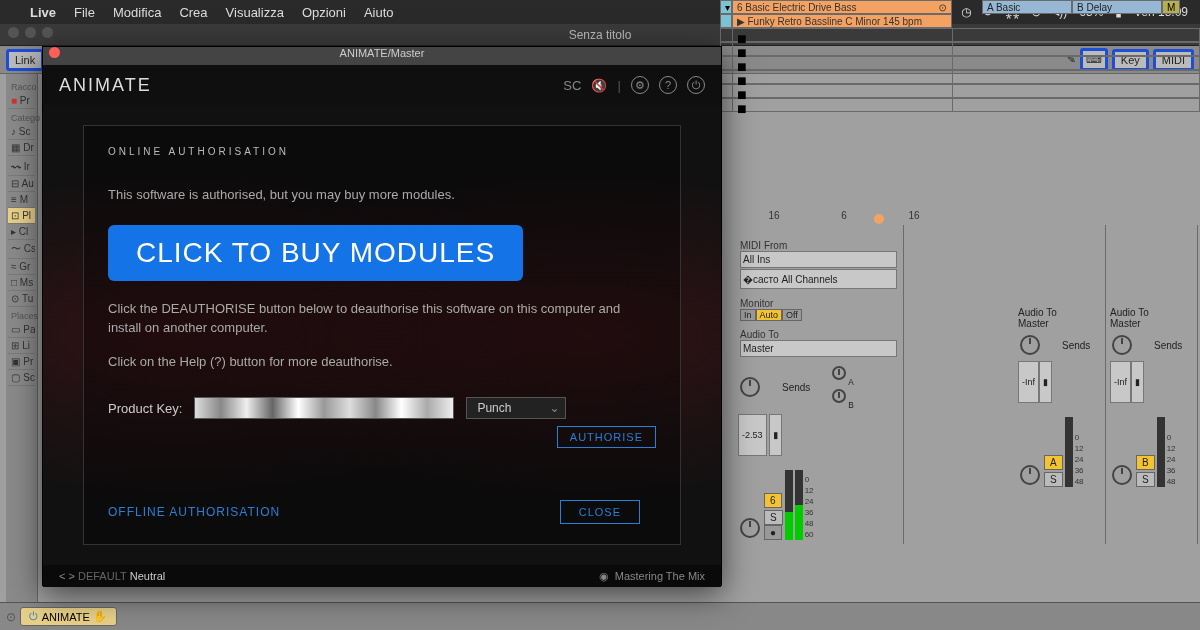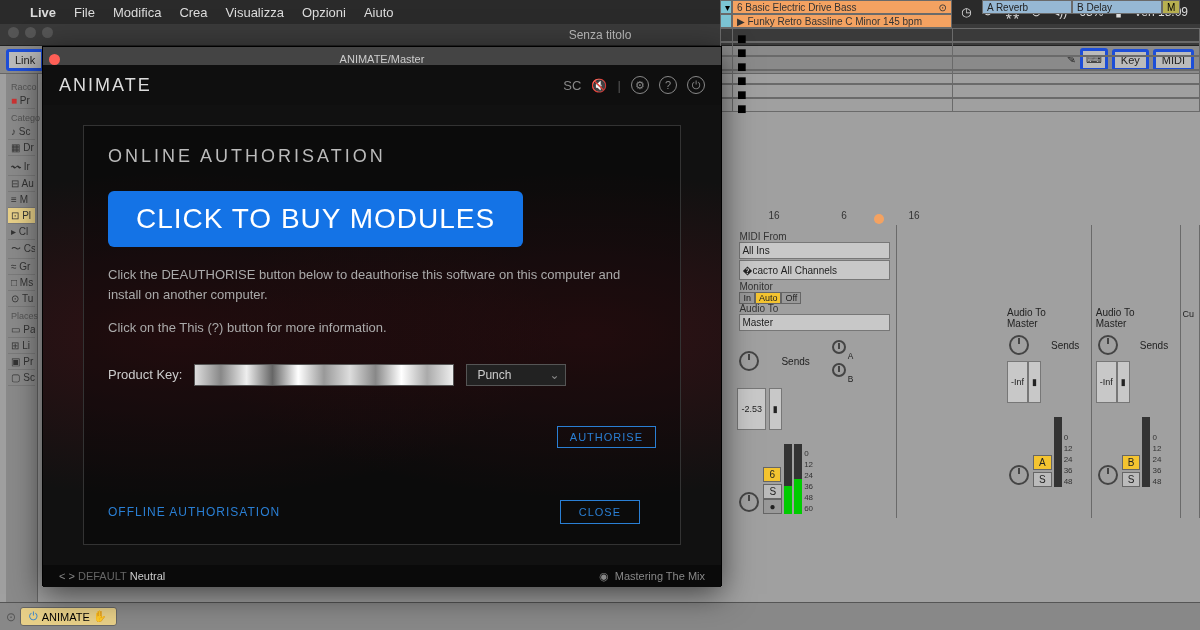--- a/index.html
+++ b/index.html
@@ -32,30 +32,30 @@
 .mon-btn{background:#999;border:1px solid #666;padding:0 3px;font-size:9px}
 .mon-btn.auto{background:#f4c430}
 .db-box{background:#c8c8c8;border:1px solid #777;padding:15px 3px;font-size:9px;display:inline-block}
 .fader-area{display:flex;gap:2px;align-items:flex-end;height:80px;margin-top:4px}
 .meter{width:8px;height:70px;background:#333;position:relative}
 .meter-fill{position:absolute;bottom:0;width:100%;background:linear-gradient(to top,#0c0,#0c0);height:40%}
 .scale{font-size:8px;color:#333;line-height:11px}
 .ch-num{background:#f4c430;border:1px solid #666;padding:1px 5px;font-size:10px;display:inline-block;margin:2px 0}
 .ch-s{background:#bbb;border:1px solid #666;padding:1px 5px;font-size:10px;display:inline-block}
 .plugin-window{position:absolute;top:46px;left:42px;width:680px;height:540px;background:#1a1a1a;border:1px solid #000;box-shadow:0 8px 30px rgba(0,0,0,.6);z-index:100}
-.pw-titlebar{height:18px;background:#444;display:flex;align-items:flex-end;justify-content:center;color:#ccc;font-size:11px;position:relative}
+.pw-titlebar{height:18px;background:#444;display:flex;align-items:flex-start;justify-content:center;color:#ccc;font-size:11px;position:relative}
 .pw-close{position:absolute;left:6px;width:11px;height:11px;border-radius:50%;background:#ff5f56}
 .pw-header{height:40px;background:#0f0f0f;display:flex;align-items:center;padding:0 16px;color:#ddd}
 .pw-title{font-size:18px;font-weight:300;letter-spacing:2px;font-family:"Arial Narrow",sans-serif}
 .pw-icons{margin-left:auto;display:flex;gap:10px;align-items:center;color:#888;font-size:13px}
 .pw-icons span{cursor:pointer}
 .pw-icons .circ{width:18px;height:18px;border:1.5px solid #888;border-radius:50%;display:inline-flex;align-items:center;justify-content:center;font-size:11px}
 .pw-body{padding:20px 40px;background:radial-gradient(ellipse at 20% 50%,rgba(120,20,30,.3),transparent 50%),radial-gradient(ellipse at 80% 50%,rgba(120,20,30,.3),transparent 50%),#111;height:460px;position:relative}
 .pw-inner{border:1px solid #333;padding:20px 24px;height:420px;background:rgba(0,0,0,.3);position:relative}
-.auth-title{color:#bbb;font-size:18px;letter-spacing:3px;margin-bottom:18px;font-weight:300}
+.auth-title{color:#bbb;font-size:10px;letter-spacing:3px;margin-bottom:28px;font-weight:300}
 .auth-text{color:#aaa;font-size:13px;margin-bottom:14px;line-height:1.5}
 .auth-text a{color:#2a7fd4;text-decoration:none}
 .buy-btn{background:#1473e6;color:#fff;font-size:28px;font-weight:400;padding:12px 28px;border-radius:6px;border:none;letter-spacing:1px;margin:6px 0 18px;font-family:"Arial Narrow",sans-serif;cursor:pointer}
 .pk-row{display:flex;align-items:center;gap:12px;margin-top:26px}
 .pk-label{color:#ccc;font-size:13px;white-space:nowrap}
 .pk-input{flex:1;height:22px;background:linear-gradient(90deg,#ddd 0%,#888 10%,#eee 20%,#666 30%,#fff 40%,#999 50%,#ddd 60%,#888 70%,#fff 80%,#aaa 90%,#eee 100%);border:1px solid #555;max-width:260px}
 .pk-sel{background:#222;color:#ccc;border:1px solid #555;padding:3px 20px 3px 10px;font-size:12px;position:relative;min-width:100px}
 .pk-sel::after{content:"⌄";position:absolute;right:6px;color:#888}
 .auth-btn{background:transparent;color:#2a7fd4;border:1px solid #2a7fd4;padding:4px 12px;font-size:11px;letter-spacing:1px;cursor:pointer;margin-top:10px;margin-left:auto;display:block;position:absolute;right:24px;bottom:96px}
 .pw-bottom{position:absolute;bottom:20px;left:24px;right:40px;display:flex;align-items:center}
@@ -63,21 +63,21 @@
 .close-btn{background:transparent;color:#2a7fd4;border:1px solid #2a7fd4;padding:5px 18px;font-size:11px;letter-spacing:1px;cursor:pointer;margin-left:auto}
 .pw-footer{height:22px;background:#0a0a0a;display:flex;align-items:center;padding:0 16px;color:#888;font-size:11px}
 .pw-footer .right{margin-left:auto;display:flex;align-items:center;gap:6px}
 .device-bar{position:absolute;bottom:0;left:0;right:0;height:28px;background:#888;border-top:1px solid #555;display:flex;align-items:center;padding:0 6px;gap:4px}
 .dev-chip{background:#e8d088;border:1px solid #666;border-radius:3px;padding:2px 8px;font-size:11px;display:flex;align-items:center;gap:4px}
 .browser-left{position:absolute;top:74px;left:6px;width:32px;bottom:28px;background:#8a8a8a;border-right:1px solid #666;font-size:10px;color:#333;padding:4px 2px}
 .bl-item{padding:2px 3px;border-bottom:1px solid #7a7a7a;white-space:nowrap;overflow:hidden}
 .bl-sec{color:#555;padding:4px 3px 1px;font-size:9px}
 .track-area{position:absolute;top:0;left:720px;right:0;bottom:0}
 .routing{font-size:10px;padding:2px}
-.routing .lbl{color:#333;margin-top:0}
+.routing .lbl{color:#333;margin-top:9px}
 .routing select,.routing .sel{width:100%;background:#c8c8c8;border:1px solid #777;font-size:10px;margin-bottom:1px;padding:2px}
 </style>
 </head>
 <body>
 
 <div class="menubar">
   <span class="apple"></span>
   <span class="app">Live</span>
   <span>File</span>
   <span>Modifica</span>
@@ -161,21 +161,21 @@
   <div class="bl-item">⊞ <span>Li</span></div>
   <div class="bl-item">▣ <span>Pr</span></div>
   <div class="bl-item">▢ <span>Sc</span></div>
 </div>
 
 <div class="track-area">
   <div class="tracks-header">
     <div class="th" style="background:#7cc4d4;width:12px;min-width:12px">▾</div>
     <div class="th th-orange"><span>6 Basic Electric Drive Bass</span> <span style="float:right">⊙</span></div>
     <div style="width:30px"></div>
-    <div class="th th-blue">A Reverb</div>
+    <div class="th th-blue">A Basic</div>
     <div class="th th-blue">B Delay</div>
     <div class="th" style="background:#b8b050;width:18px;min-width:18px">M</div>
   </div>
   <div class="clip-row">
     <div style="background:#7cc4d4;width:12px;border:1px solid #6a6a6a;font-size:9px;overflow:hidden"></div>
     <div class="clip">▶ <span>Funky Retro Bassline C Minor 145 bpm</span></div>
   </div>
   <div class="slot">
       <div style="width:12px;min-width:12px"></div>
       <div style="flex:1;max-width:220px">■</div>
@@ -293,24 +293,20 @@
         <div class="meter"></div>
         <div class="scale">
             <div>0</div>
             <div>12</div>
             <div>24</div>
             <div>36</div>
             <div>48</div>
           </div>
       </div>
     </div>
-    <div class="mix-ch" style="width:20px;padding:2px">
-      <div style="height:82px"></div>
-      <div style="font-size:9px">Cu</div>
-    </div>
   </div>
 </div>
 
 <div class="plugin-window">
   <div class="pw-titlebar">
     <span class="pw-close"></span>
     <span>ANIMATE/Master</span>
   </div>
   <div class="pw-header">
     <span class="pw-title">ANIMATE</span>
@@ -319,23 +315,24 @@
       <span>🔇</span>
       <span style="color:#555">|</span>
       <span class="circ">⚙</span>
       <span class="circ">?</span>
       <span class="circ">⏻</span>
     </div>
   </div>
   <div class="pw-body">
     <div class="pw-inner">
       <div class="auth-title">ONLINE AUTHORISATION</div>
+      <div class="auth-text">This software is authorised, but you may buy more modules.</div>
       <button class="buy-btn">CLICK TO BUY MODULES</button>
       <div class="auth-text">Click the DEAUTHORISE button below to deauthorise this software on this computer and install on another computer.</div>
-      <div class="auth-text">Click on the This (?) button for more information.</div>
+      <div class="auth-text">Click on the Help (?) button for more deauthorise.</div>
       <div class="pk-row">
         <span class="pk-label">Product Key:</span>
         <div class="pk-input"></div>
         <div class="pk-sel">Punch</div>
       </div>
       <button class="auth-btn">AUTHORISE</button>
       <div class="pw-bottom">
         <span class="off-auth">OFFLINE AUTHORISATION</span>
         <button class="close-btn">CLOSE</button>
       </div>

